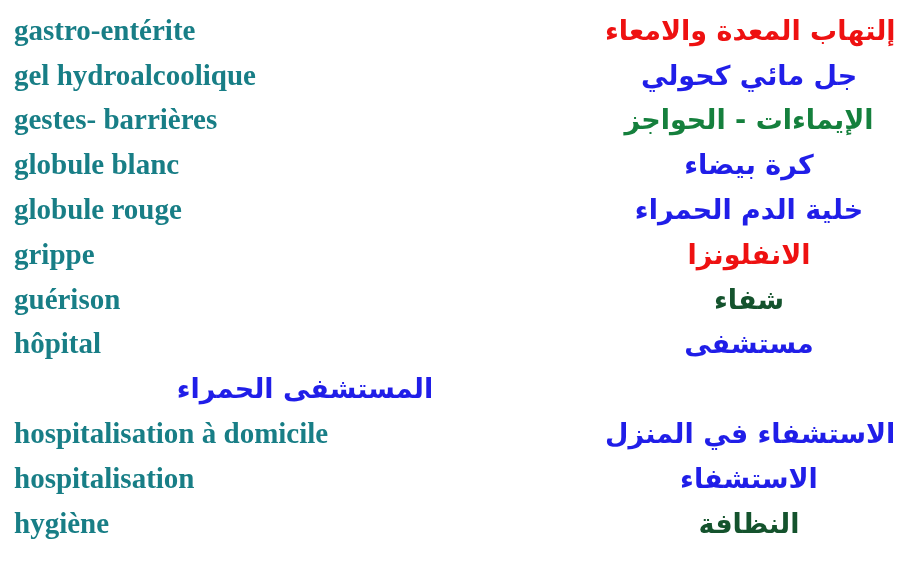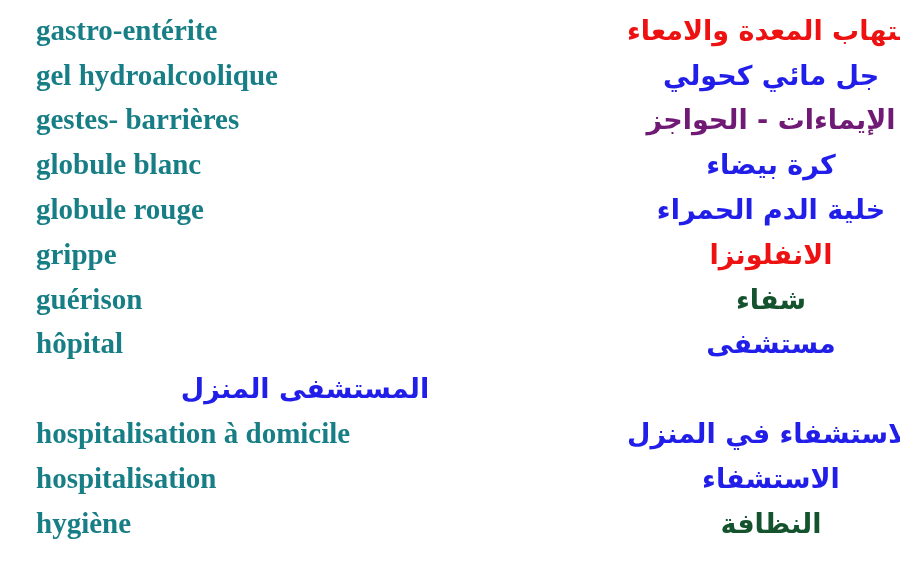--- a/index.html
+++ b/index.html
@@ -16,21 +16,21 @@
   .glossary {
     padding-top: 8px;
   }
   .row {
     display: flex;
     align-items: center;
     height: 44.8px;
   }
   .fr {
     flex: 0 0 430px;
-    padding-left: 36px;
+    padding-left: 14px;
     font-weight: bold;
     font-size: 29px;
     color: var(--fr-color, #187E86);
     white-space: nowrap;
   }
   .ar {
     flex: 0 0 288px;
     margin-left: 161px;
     text-align: center;
     direction: rtl;
@@ -51,21 +51,21 @@
     <div class="ar" style="color: rgb(238, 17, 17);">إلتهاب المعدة والامعاء</div>
   </div>
 
   <div class="row">
     <div class="fr">gel hydroalcoolique</div>
     <div class="ar" style="color: rgb(32, 30, 232);">جل مائي كحولي</div>
   </div>
 
   <div class="row">
     <div class="fr">gestes- barrières</div>
-    <div class="ar" style="color: #701a75;">الإيماءات - الحواجز</div>
+    <div class="ar" style="color: #15803d;">الإيماءات - الحواجز</div>
   </div>
 
   <div class="row">
     <div class="fr">globule blanc</div>
     <div class="ar" style="color: rgb(32, 30, 232);">كرة بيضاء</div>
   </div>
 
   <div class="row">
     <div class="fr">globule rouge</div>
     <div class="ar" style="color: rgb(32, 30, 232);">خلية الدم الحمراء</div>
@@ -80,21 +80,21 @@
     <div class="fr">guérison</div>
     <div class="ar" style="color: #14532d;">شفاء</div>
   </div>
 
   <div class="row">
     <div class="fr">hôpital</div>
     <div class="ar" style="color: rgb(32, 30, 232);">مستشفى</div>
   </div>
 
   <div class="row">
-    <div class="ar" style="color: rgb(32, 30, 232);">المستشفى المنزل</div>
+    <div class="ar" style="color: rgb(32, 30, 232);">المستشفى الحمراء</div>
   </div>
 
   <div class="row">
     <div class="fr">hospitalisation à domicile</div>
     <div class="ar" style="color: rgb(32, 30, 232);">الاستشفاء في المنزل</div>
   </div>
 
   <div class="row">
     <div class="fr">hospitalisation</div>
     <div class="ar" style="color: rgb(32, 30, 232);">الاستشفاء</div>

